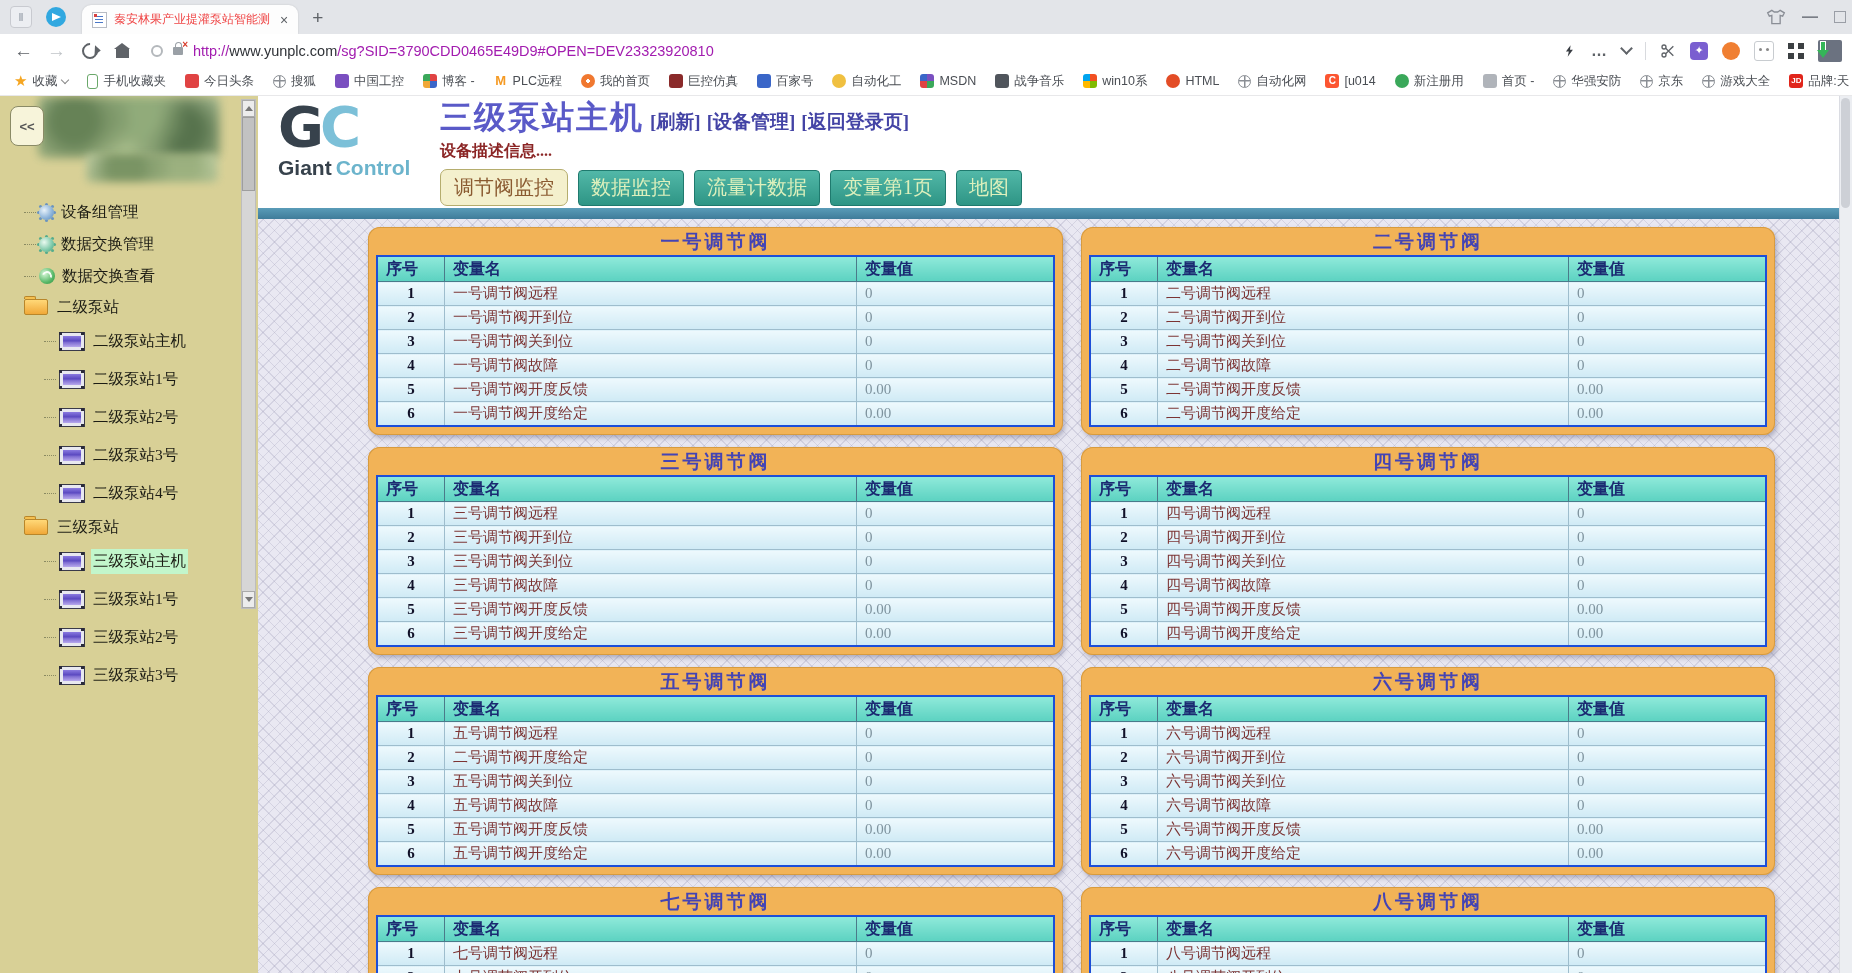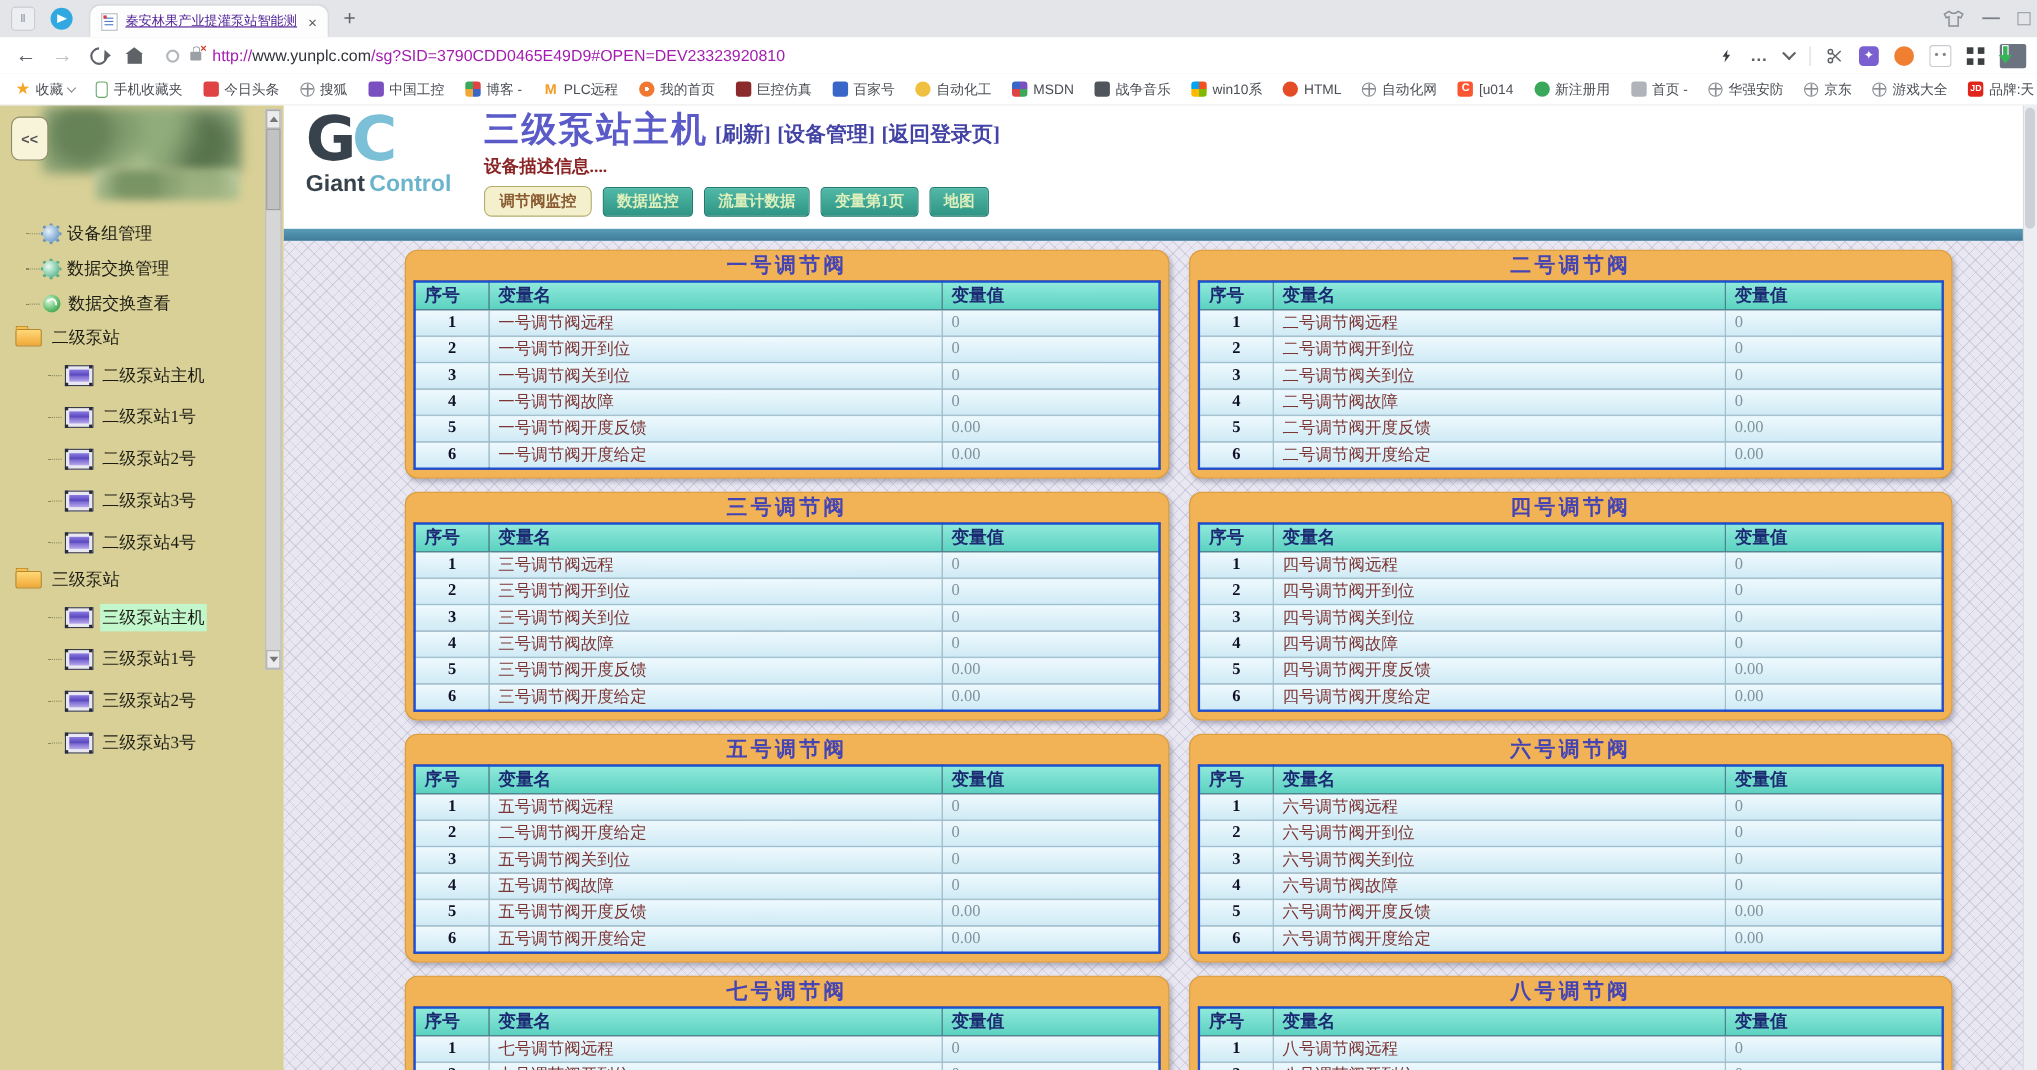--- a/index.html
+++ b/index.html
@@ -8,21 +8,21 @@
   
   .tabbar{position:absolute;left:0;top:0;width:1852px;height:34px;background:#e3e5e9;display:flex;align-items:center;}
   .appico1{width:20px;height:20px;margin-left:10px;border-radius:4px;background:#eceef2;border:1px solid #c8cad0;
            display:flex;align-items:center;justify-content:center;color:#9aa2ac;font-size:10px;font-weight:bold;}
   .appico2{width:20px;height:20px;margin-left:14px;border-radius:50%;background:#31a8e0;position:relative;}
   .appico2::before{content:"";position:absolute;left:6px;top:6px;border-left:9px solid #fff;border-top:4px solid transparent;border-bottom:4px solid transparent;}
   .btab{margin-left:16px;height:29px;margin-top:5px;background:#fdfdfd;border-radius:9px 9px 0 0;display:flex;align-items:center;padding:0 10px;box-shadow:0 0 2px rgba(0,0,0,.15);}
   .favicon{width:13px;height:14px;background:#fff;border:1px solid #b8bcc4;position:relative;margin-right:7px;}
   .favicon::before{content:"";position:absolute;left:2px;top:3px;width:8px;height:1px;background:#4a78c8;box-shadow:0 3px 0 #4a78c8,0 6px 0 #4a78c8;}
   .favicon::after{content:"";position:absolute;left:1px;top:1px;width:3px;height:3px;background:#d84040;}
-  .btab-title{font-size:12px;color:#4c1d95;white-space:nowrap;text-decoration:underline;}
+  .btab-title{font-size:12px;color:#ef4444;white-space:nowrap;}
   .btab-close{margin-left:10px;color:#5f6368;font-size:14px;line-height:1;cursor:pointer;}
   .newtab{margin-left:14px;color:#5f6368;font-size:19px;line-height:1;}
   .tabbar-right{margin-left:auto;display:flex;align-items:center;gap:16px;margin-right:6px;}
   .winmin{color:#7a7e86;font-weight:bold;}
   .winmax{width:10px;height:10px;border:1.5px solid #9a9ea6;}
   
   .urlbar{position:absolute;left:0;top:34px;width:1852px;height:33px;background:#fff;display:flex;align-items:center;border-bottom:1px solid #ececee;}
   .navic{color:#5f6368;font-size:19px;margin-left:14px;line-height:1;}
   .navic.dis{color:#c0c4c8;}
   .reload{width:12px;height:12px;border:2px solid #5f6368;border-radius:50%;border-top-color:transparent;margin-left:16px;position:relative;transform:rotate(45deg);}
@@ -80,21 +80,21 @@
             border-radius:8px;color:#555;font-weight:bold;font-size:13px;display:flex;align-items:center;justify-content:center;cursor:pointer;}
   .blur1{position:absolute;left:38px;top:0px;width:182px;height:62px;border-radius:6px;filter:blur(5px);opacity:.9;
     background:radial-gradient(circle at 20% 40%,#5a7a50 0 14%,transparent 40%),radial-gradient(circle at 55% 30%,#8aa878 0 16%,transparent 45%),
       radial-gradient(circle at 80% 55%,#4a6a46 0 12%,transparent 40%),radial-gradient(circle at 40% 70%,#b8cc9a 0 18%,transparent 50%),
       linear-gradient(#cfe0b8,#a8bc8c);}
   .blur2{position:absolute;left:86px;top:58px;width:132px;height:28px;border-radius:5px;filter:blur(4px);opacity:.85;
     background:radial-gradient(circle at 30% 50%,#6a8a5c 0 18%,transparent 50%),radial-gradient(circle at 70% 40%,#92ac7c 0 20%,transparent 55%),linear-gradient(#d8e4c0,#b0c49a);}
   .tree{position:absolute;left:0;top:100px;width:284px;}
   .t-row{display:flex;align-items:center;cursor:pointer;font-family:"Liberation Serif",serif;font-size:15.5px;color:#1c1c14;}
   .t-row.admin{height:32px;padding-left:24px;}
-  .t-row.folder{height:30px;padding-left:14px;}
+  .t-row.folder{height:30px;padding-left:24px;}
   .t-row.device{height:38px;padding-left:44px;}
   .t-row.admin::before,.t-row.device::before{content:"";border-top:1px dotted #8a8a62;width:12px;margin-right:3px;}
   .t-label{margin-left:2px;}
   .t-label.sel{background:#c2f6cb;box-shadow:0 0 0 2px #c2f6cb;}
   .gear{position:relative;flex:0 0 auto;width:15px;height:15px;margin-right:5px;border-radius:50%;
         background:radial-gradient(circle at 35% 35%,#e8f2fa,#88b0d8 60%,#5888b8);
         box-shadow:0 -8px 0 -6px #6a94c0,0 8px 0 -6px #6a94c0,-8px 0 0 -6px #6a94c0,8px 0 0 -6px #6a94c0,6px 6px 0 -6px #6a94c0,-6px -6px 0 -6px #6a94c0,6px -6px 0 -6px #6a94c0,-6px 6px 0 -6px #6a94c0;}
   .gear.teal{background:radial-gradient(circle at 35% 35%,#eafaf0,#7cc8a8 60%,#3a9a7a);
         box-shadow:0 -8px 0 -6px #54ac8c,0 8px 0 -6px #54ac8c,-8px 0 0 -6px #54ac8c,8px 0 0 -6px #54ac8c,6px 6px 0 -6px #54ac8c,-6px -6px 0 -6px #54ac8c,6px -6px 0 -6px #54ac8c,-6px 6px 0 -6px #54ac8c;}
   .recyc{position:relative;flex:0 0 auto;width:16px;height:16px;margin-right:5px;border-radius:50%;
@@ -121,21 +121,21 @@
   .logo-big{font-family:"DejaVu Sans",sans-serif;font-weight:900;font-size:56px;line-height:58px;letter-spacing:-4px;}
   .logo-g{color:#37424c;} .logo-c{color:#7cc0d8;}
   .logo-sub{font-size:21px;font-weight:bold;letter-spacing:0;}
   .logo-sub .g1{color:#37424c;} .logo-sub .g2{color:#6cb4cc;margin-left:4px;}
   .titleblock{position:absolute;left:182px;top:0px;}
   .ptitle{font-family:"Liberation Serif",serif;font-weight:bold;font-size:32px;color:#5a5ac8;letter-spacing:2px;}
   .plink{font-family:"Liberation Serif",serif;font-weight:bold;font-size:19px;color:#4343a5;margin-left:6px;cursor:pointer;}
   .plink:first-of-type{margin-left:16px;}
   .pdesc{font-family:"Liberation Serif",serif;font-weight:bold;font-size:16px;color:#8b2525;margin-top:1px;}
   .tabrow{display:flex;gap:10px;align-items:flex-end;margin-top:7px;}
-  .tab-btn{font-family:"Liberation Serif",serif;font-weight:bold;font-size:14px;color:#ddf0bc;
+  .tab-btn{font-family:"Liberation Serif",serif;font-weight:normal;font-size:20px;color:#ddf0bc;
            background:linear-gradient(#52b8a8,#2e9585);border:1px solid #1f7a6e;border-radius:4px;padding:3px 12px 4px;cursor:pointer;}
   .tab-btn.active{background:#f4f0cd;color:#8a5a30;border:1px solid #b5ad6e;border-radius:7px;padding:4px 13px;}
   .tealbar{position:absolute;left:0;top:112px;width:1594px;height:11px;background:linear-gradient(#5a9cb8,#3f7c9a);}
   .main{position:absolute;left:0;top:123px;width:1594px;height:754px;background-color:#e9e8f2;
         background-image:repeating-linear-gradient(45deg,rgba(158,156,184,.28) 0 1px,transparent 1px 8px),
                          repeating-linear-gradient(-45deg,rgba(158,156,184,.28) 0 1px,transparent 1px 8px);}
   .grid{display:grid;grid-template-columns:695px 694px;column-gap:18px;row-gap:12px;padding:8px 0 0 110px;}
   .panel{background:#f2b357;border-radius:12px;box-shadow:2px 3px 5px rgba(100,100,130,.45),inset 0 0 0 1px #d79b3f;
          padding:2px 8px 8px;box-sizing:border-box;height:208px;}
   .panel h2{margin:0;text-align:center;font-family:"Liberation Serif",serif;font-weight:bold;font-size:19px;

